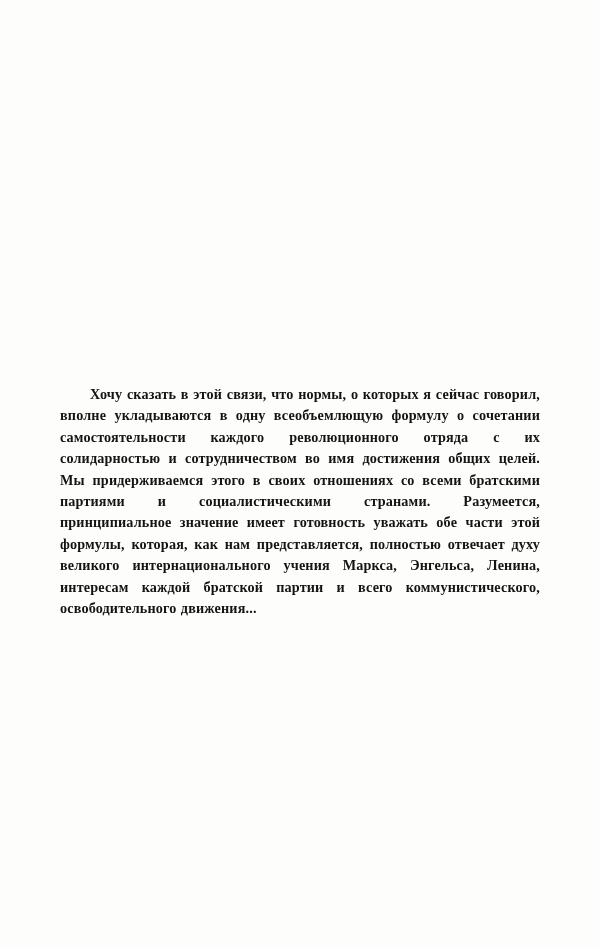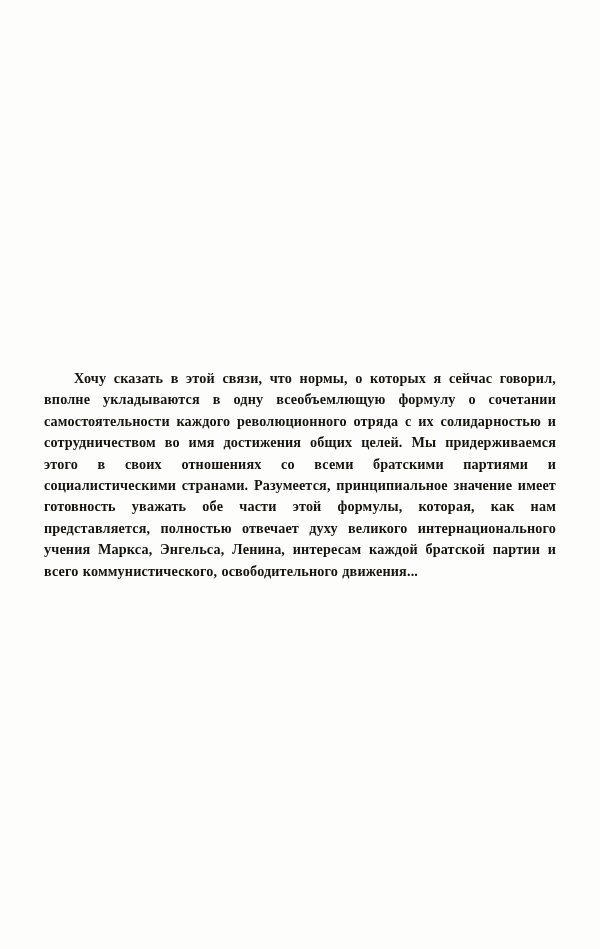--- a/index.html
+++ b/index.html
@@ -19,21 +19,21 @@
     height: 949px;
     background: #fdfdfb;
   }
   .text-block {
     position: absolute;
     left: 44px;
     top: 368px;
     width: 512px;
   }
   .para {
-    margin: 0;
+    margin: 16px;
     text-indent: 30px;
     text-align: justify;
     font-size: 14.2px;
     line-height: 21.4px;
     color: #15140f;
     font-weight: 600;
     letter-spacing: 0.15px;
     word-spacing: 0.6px;
     -webkit-font-smoothing: none;
   }

